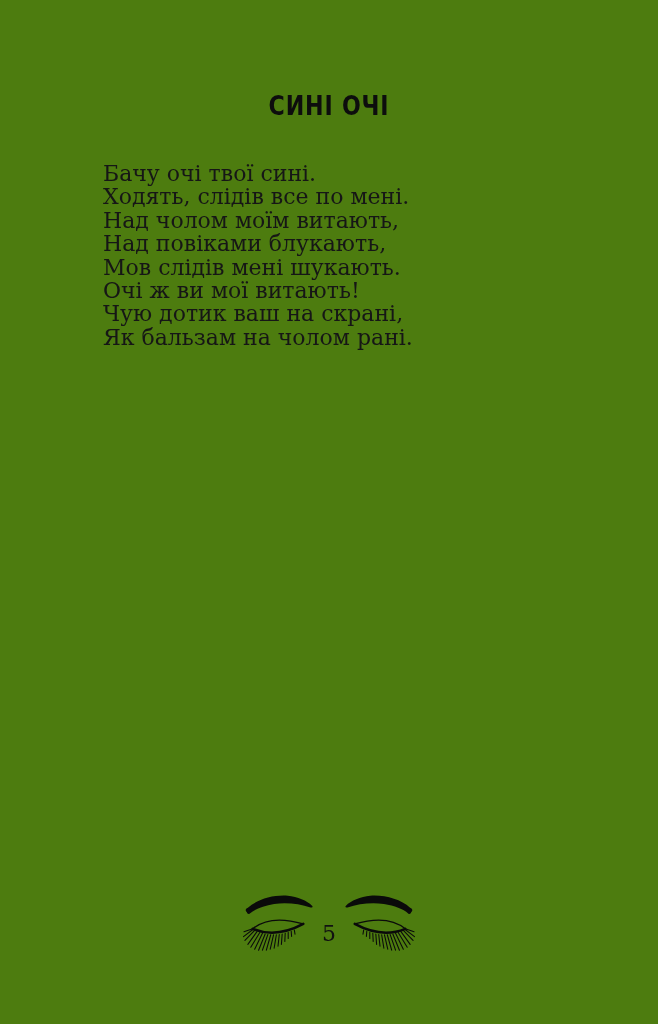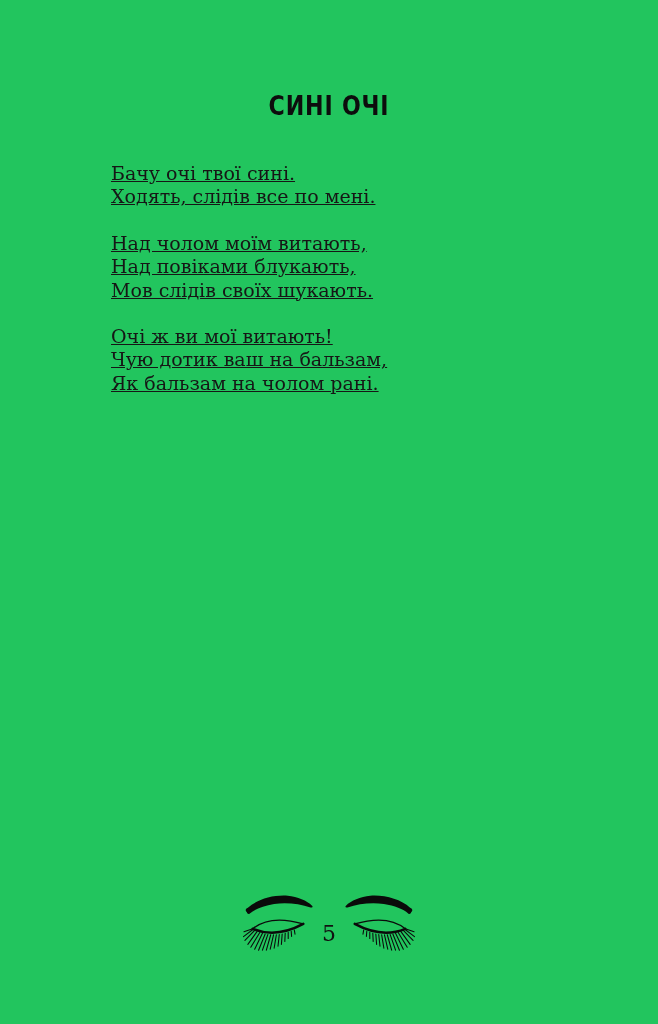--- a/index.html
+++ b/index.html
@@ -4,21 +4,21 @@
 <style>
   html, body {
     margin: 0;
     padding: 0;
     background: #ffffff;
   }
   .page {
     position: relative;
     width: 658px;
     height: 1024px;
-    background: #22c55e;
+    background: #4d7c0f;
     overflow: hidden;
     font-family: "DejaVu Serif", serif;
     color: #111111;
   }
   .title {
     position: absolute;
     top: 90px;
     left: 0;
     right: 0;
     margin: 0;
@@ -26,29 +26,27 @@
     font-family: "DejaVu Sans", sans-serif;
     font-weight: 800;
     font-size: 27px;
     letter-spacing: 1px;
     color: #0d0d0d;
     transform: scaleX(0.82);
     transform-origin: center;
   }
   .poem {
     position: absolute;
-    left: 111px;
+    left: 103px;
     top: 162px;
-    font-size: 19px;
+    font-size: 22px;
     line-height: 23.4px;
     color: #161616;
-    text-decoration: underline;
   }
   .stanza + .stanza {
-    margin-top: 23px;
   }
   .footer {
     position: absolute;
     top: 893px;
     left: 0;
     right: 0;
     display: flex;
     justify-content: center;
     align-items: flex-end;
   }
@@ -77,25 +75,25 @@
   <h1 class="title">СИНІ ОЧІ</h1>
 
   <div class="poem">
     <div class="stanza">
       <div class="line">Бачу очі твої сині.</div>
       <div class="line">Ходять, слідів все по мені.</div>
     </div>
     <div class="stanza">
       <div class="line">Над чолом моїм витають,</div>
       <div class="line">Над повіками блукають,</div>
-      <div class="line">Мов слідів своїх шукають.</div>
+      <div class="line">Мов слідів мені шукають.</div>
     </div>
     <div class="stanza">
       <div class="line">Очі ж ви мої витають!</div>
-      <div class="line">Чую дотик ваш на бальзам,</div>
+      <div class="line">Чую дотик ваш на скрані,</div>
       <div class="line">Як бальзам на чолом рані.</div>
     </div>
   </div>
 
   <div class="footer">
 
     <span class="eye">
       <svg width="70" height="58" viewBox="0 0 72 58" aria-hidden="true">
         <path fill="#0a0a0a" d="M4,19 C2,17.5 2.5,15.3 5,14.3 C15,5.5 31,1 46,2 C56,2.8 66,7.2 71,12.2 C72.2,13.4 71.4,14.6 69.5,14 C58,10.3 44,8.6 32,10.6 C21,12.4 12,15.8 7,20.2 C5.6,21.4 4.4,20.4 4,19 Z"></path>
         <path fill="none" stroke="#0a0a0a" stroke-width="1.3" stroke-linecap="round" d="M10,36 Q28,21 62,31"></path>

